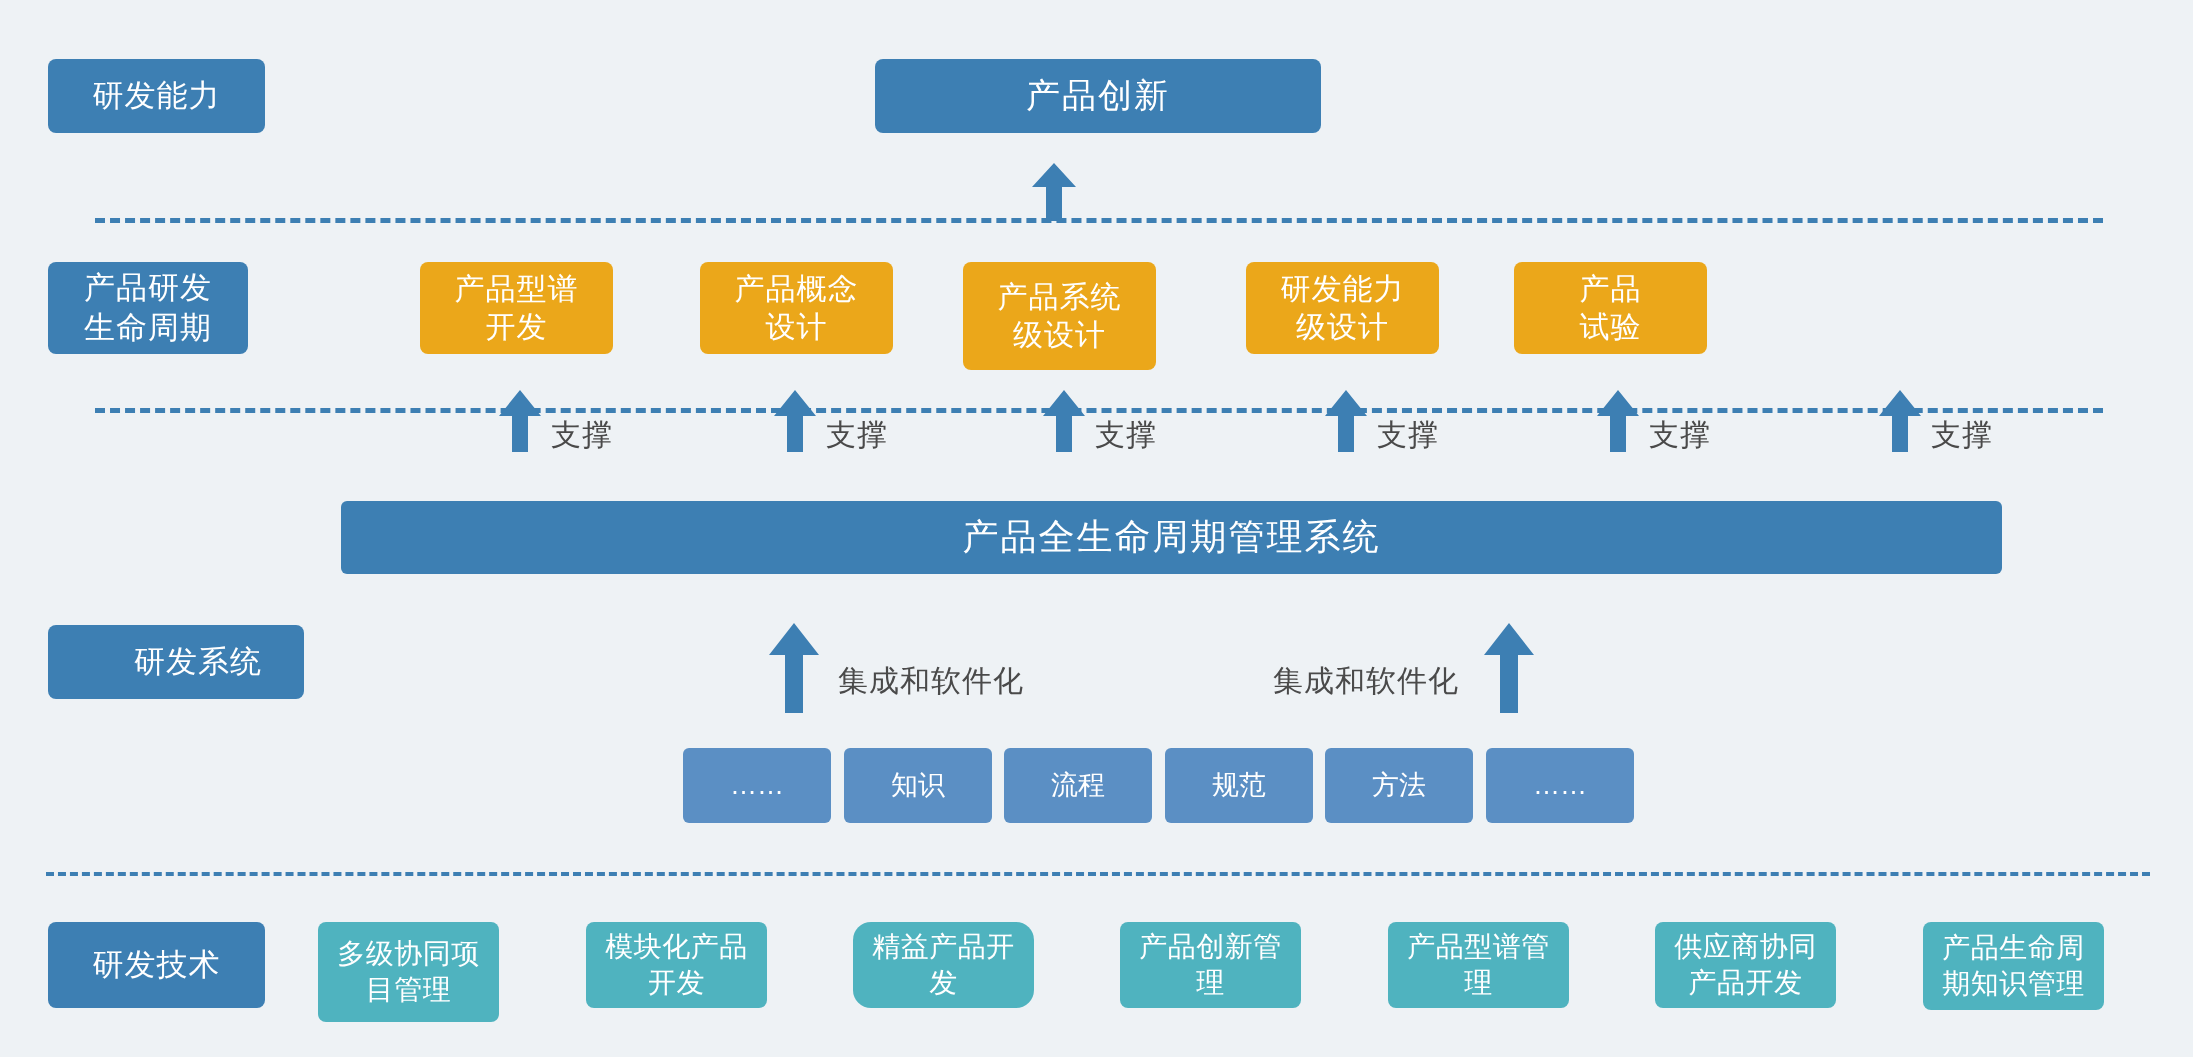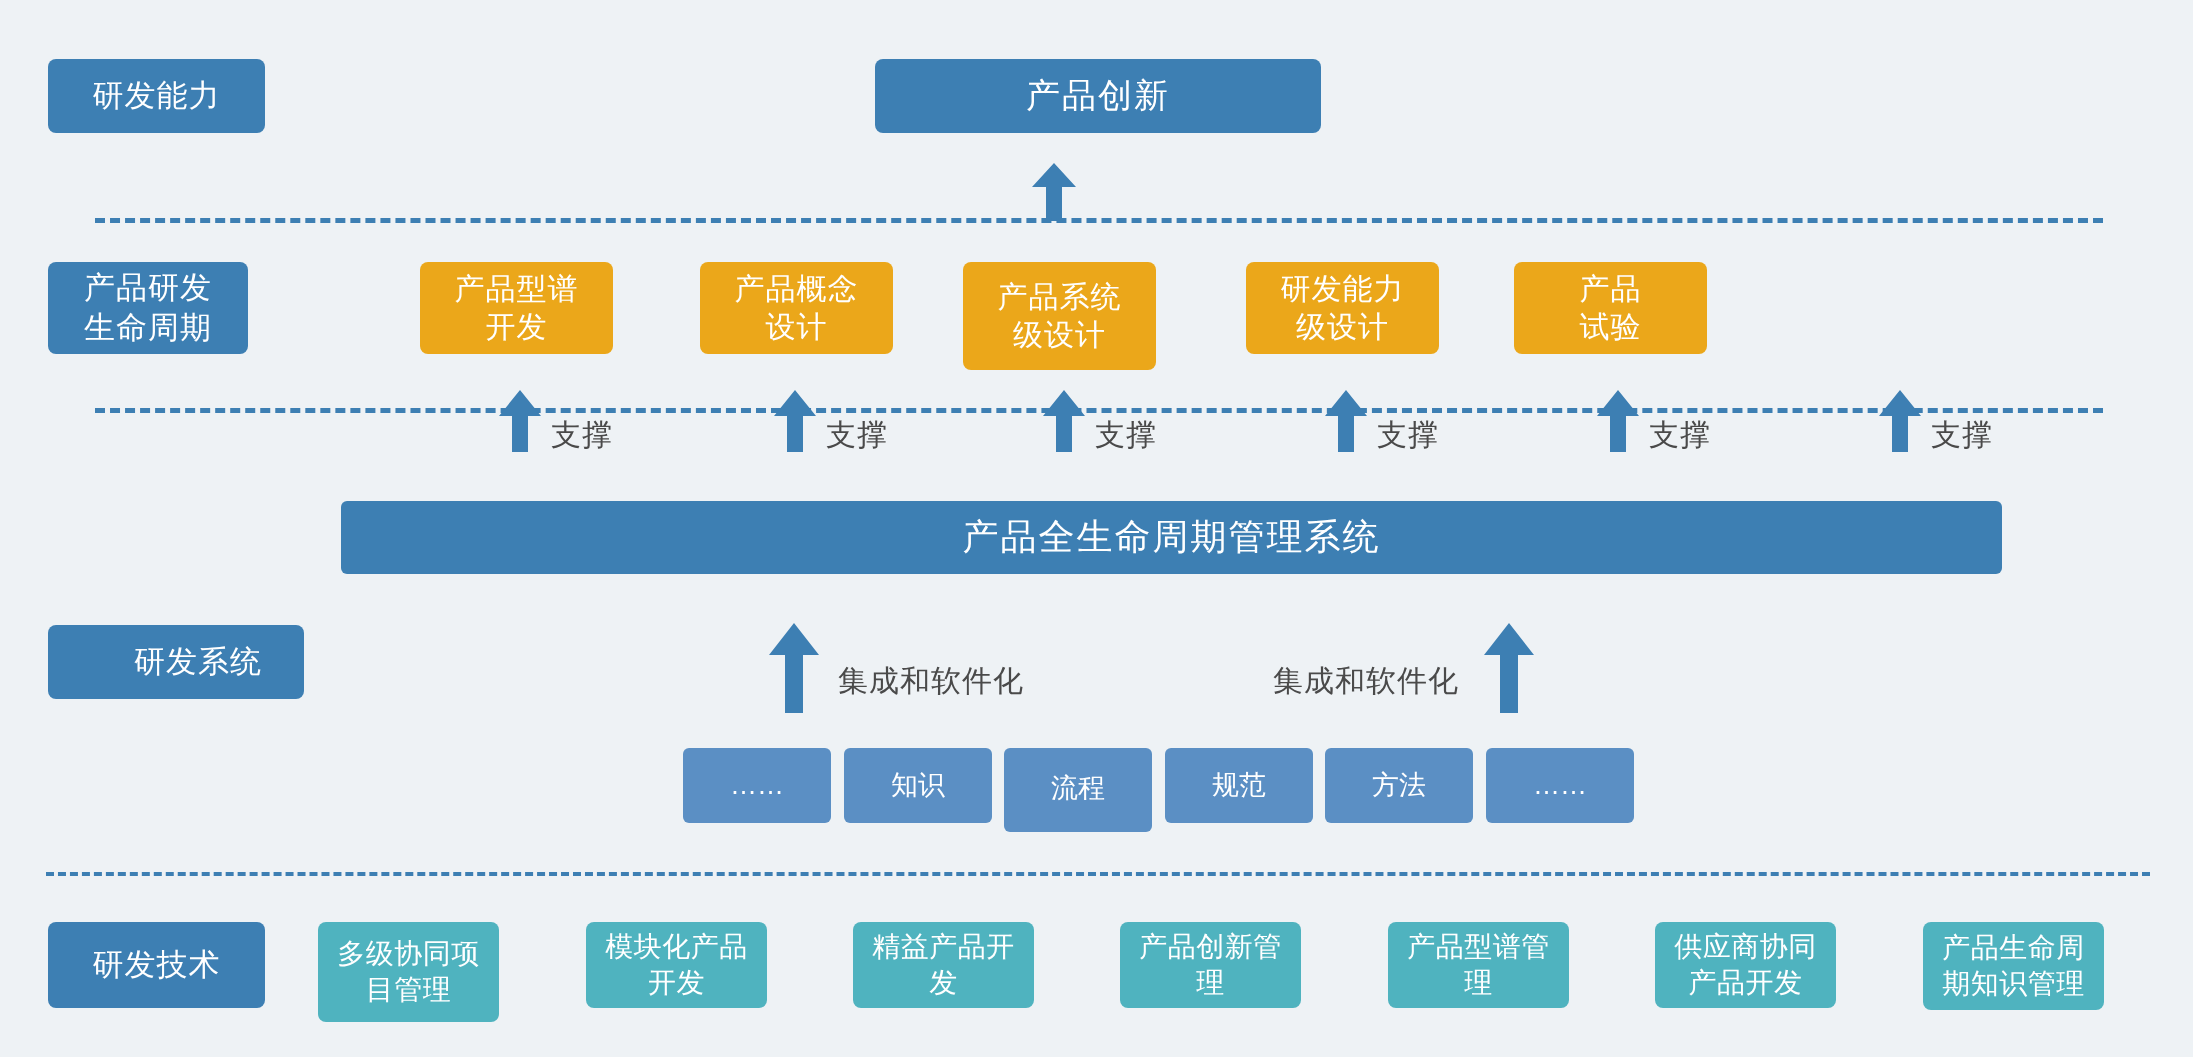--- a/index.html
+++ b/index.html
@@ -172,34 +172,34 @@
 
   <div class="arrow" style="left:1484px; top:623px;">
     <svg width="50" height="90" viewBox="0 0 50 90" aria-hidden="true">
       <polygon points="25,0 50,32 34,32 34,90 16,90 16,32 0,32" fill="#3d7fb3"></polygon>
     </svg>
   </div>
   <div class="arrow-label" style="left:1273px; top:661px;">集成和软件化</div>
 
   <div class="box lightblue kpi-box" style="left:683px; top:748px; width:148px; height:75px;">……</div>
   <div class="box lightblue kpi-box" style="left:844px; top:748px; width:148px; height:75px;">知识</div>
-  <div class="box lightblue kpi-box" style="left:1004px; top:748px; width:148px; height:84px;font-family:Liberation Mono, monospace;">流程</div>
+  <div class="box lightblue kpi-box" style="left:1004px; top:748px; width:148px; height:75px;">流程</div>
   <div class="box lightblue kpi-box" style="left:1165px; top:748px; width:148px; height:75px;">规范</div>
   <div class="box lightblue kpi-box" style="left:1325px; top:748px; width:148px; height:75px;">方法</div>
   <div class="box lightblue kpi-box" style="left:1486px; top:748px; width:148px; height:75px;">……</div>
 
   <div class="dashed-line thin" style="left:46px; top:872px; width:2104px;"></div>
 
   <div class="box blue label-box" style="left:48px; top:922px; width:217px; height:86px;">研发技术</div>
 
   <div class="box teal tech-box" style="left:318px; top:922px; width:181px; height:100px;">多级协同项
 目管理</div>
   <div class="box teal tech-box" style="left:586px; top:922px; width:181px; height:86px;">模块化产品
 开发</div>
-  <div class="box teal tech-box" style="left:853px; top:922px; width:181px; height:86px;">精益产品开
+  <div class="box teal tech-box" style="left:853px; top:922px; width:181px; height:86px;border-radius:18px;">精益产品开
 发</div>
   <div class="box teal tech-box" style="left:1120px; top:922px; width:181px; height:86px;">产品创新管
 理</div>
   <div class="box teal tech-box" style="left:1388px; top:922px; width:181px; height:86px;">产品型谱管
 理</div>
   <div class="box teal tech-box" style="left:1655px; top:922px; width:181px; height:86px;">供应商协同
 产品开发</div>
   <div class="box teal tech-box" style="left:1923px; top:922px; width:181px; height:88px;">产品生命周
 期知识管理</div>
 

